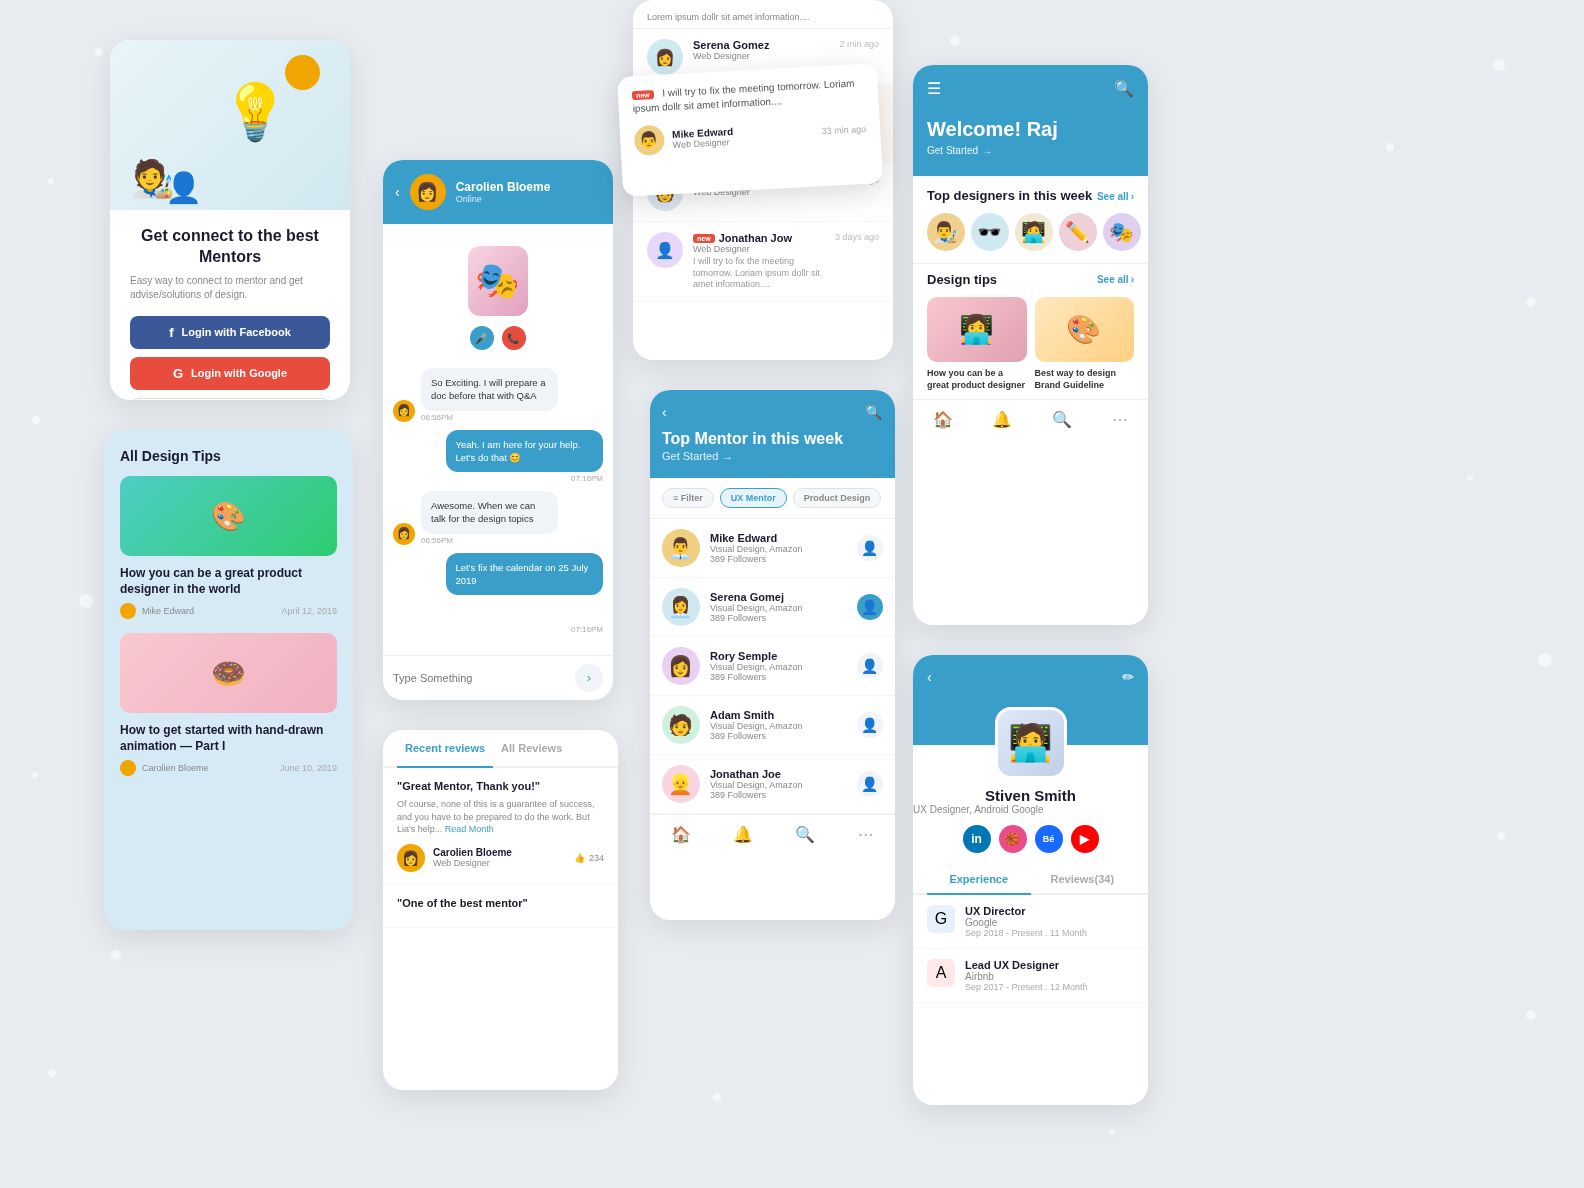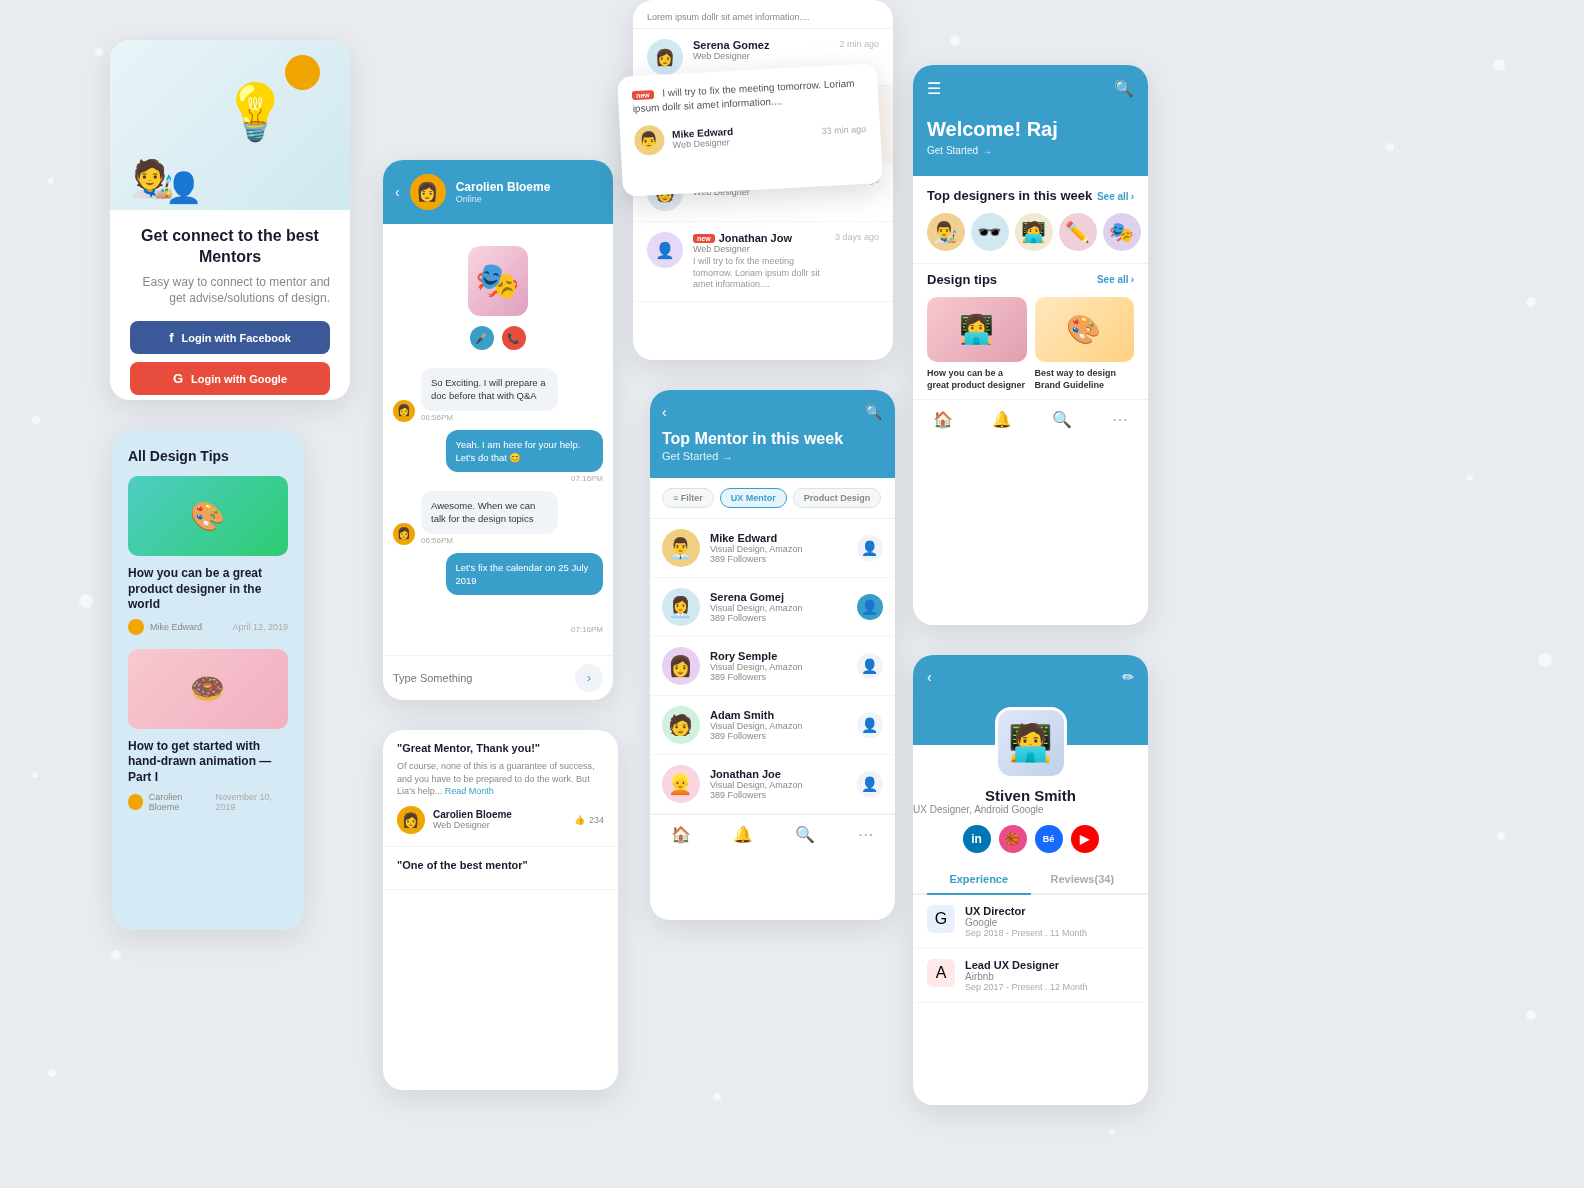--- a/index.html
+++ b/index.html
@@ -60,23 +60,23 @@
     }
     .card-login-title {
       font-size: 16px;
       font-weight: 700;
       color: #1a1a2e;
       text-align: center;
       line-height: 1.3;
       margin-bottom: 6px;
     }
     .card-login-sub {
-      font-size: 12px;
+      font-size: 10px;
       color: #888;
-      text-align: right;
+      text-align: left;
       line-height: 1.4;
       margin-bottom: 14px;
     }
     .btn-facebook {
       display: flex;
       align-items: center;
       justify-content: center;
       gap: 8px;
       background: #3b5998;
       color: white;
@@ -110,23 +110,23 @@
       color: #333;
       border: 1px solid #ddd;
       border-radius: 8px;
       padding: 9px;
       font-size: 11px;
       font-weight: 500;
       cursor: pointer;
     }
     
     #card-tips {
-      left: 112px;
+      left: 104px;
       top: 430px;
-      width: 192px;
+      width: 249px;
       height: 500px;
       background: #d6eaf5;
     }
     .card-tips-header {
       padding: 18px 16px 12px;
       font-size: 14px;
       font-weight: 700;
       color: #1a1a2e;
     }
     .tip-image {
@@ -919,21 +919,21 @@
       <span class="tip-author">Mike Edward</span>
       <span class="tip-date">April 12, 2019</span>
     </div>
     <div class="tip-image">
       <div class="tip-image-bg2">🍩</div>
     </div>
     <div class="tip-title">How to get started with hand-drawn animation — Part I</div>
     <div class="tip-meta">
       <div class="tip-avatar"></div>
       <span class="tip-author">Carolien Bloeme</span>
-      <span class="tip-date">November 10, 2019</span>
+      <span class="tip-date">June 10, 2019</span>
     </div>
   </div>
 
   <div class="card" id="card-chat" style="display:flex;flex-direction:column;">
     <div class="chat-header">
       <span class="chat-back">‹</span>
       <div class="chat-avatar-wrap">👩</div>
       <div class="chat-user-info">
         <div class="chat-user-name">Carolien Bloeme</div>
         <div class="chat-status">Online</div>
@@ -1107,20 +1107,24 @@
     </div>
     <div class="mentor-nav">
       <span class="mentor-nav-icon active">🏠</span>
       <span class="mentor-nav-icon">🔔</span>
       <span class="mentor-nav-icon">🔍</span>
       <span class="mentor-nav-icon">⋯</span>
     </div>
   </div>
 
   <div class="card" id="card-reviews">
+    <div class="reviews-tabs">
+      <div class="review-tab review-tab-active">Recent reviews</div>
+      <div class="review-tab review-tab-inactive">All Reviews</div>
+    </div>
     <div class="review-item">
       <div class="review-quote">"Great Mentor, Thank you!"</div>
       <div class="review-text">
         Of course, none of this is a guarantee of success, and you have to be prepared to do the work. But Lia's help...
         <span class="review-read-more">Read Month</span>
       </div>
       <div class="reviewer-row">
         <div class="reviewer-avatar">👩</div>
         <div class="reviewer-info">
           <div class="reviewer-name">Carolien Bloeme</div>

